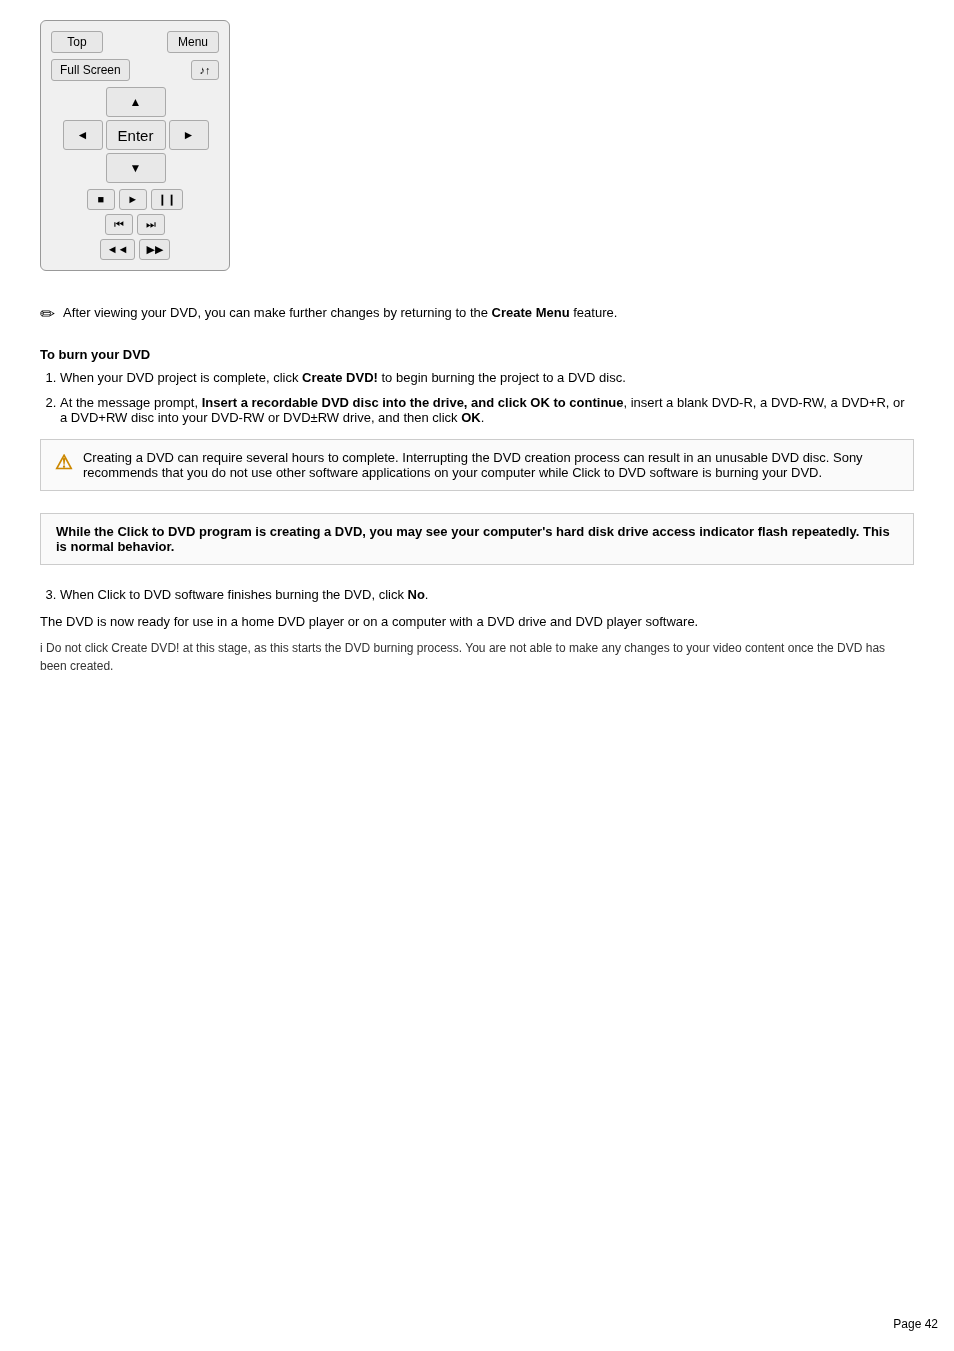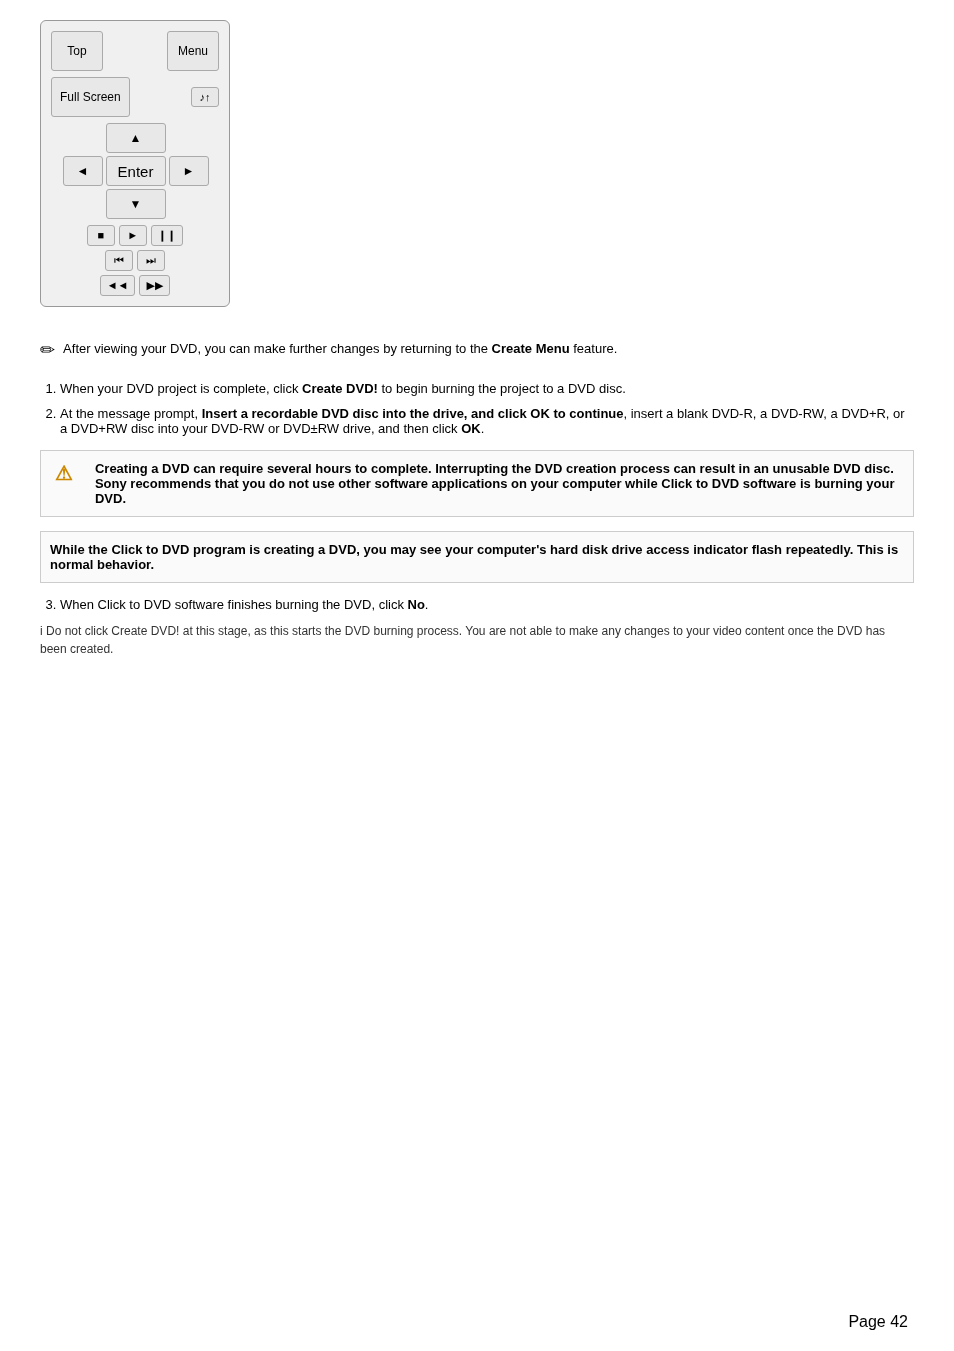--- a/index.html
+++ b/index.html
@@ -32,21 +32,21 @@
       display: flex;
       justify-content: space-between;
       align-items: center;
       margin-bottom: 6px;
     }
 
     .remote-btn {
       border: 1px solid #aaa;
       background: #e8e8e8;
       border-radius: 3px;
-      padding: 12px 8px;
+      padding: 3px 8px;
       font-size: 12px;
       cursor: pointer;
       text-align: center;
       min-width: 52px;
     }
 
     .remote-btn.icon-btn {
       min-width: 28px;
       padding: 3px 5px;
       font-size: 11px;
@@ -141,43 +141,42 @@
     }
 
     .warning-icon {
       color: #cc8800;
       font-size: 20px;
       flex-shrink: 0;
       font-weight: bold;
     }
 
     .warning-text {
-      font-weight: bold;
+      font-weight: normal;
       font-size: 13px;
-      margin-left: 12px;
     }
 
     .info-block {
       border: 1px solid #ccc;
       background: #fafafa;
-      padding: 10px 9px;
-      margin: 14px 0;
+      padding: 10px 15px;
+      margin: 22px 0;
       font-weight: bold;
       font-size: 13px;
     }
 
     .sub-paragraph {
       margin: 8px 0 8px 20px;
     }
 
     .page-number {
       position: absolute;
       bottom: 20px;
-      right: 46px;
-      font-size: 16px;
+      right: 16px;
+      font-size: 12px;
     }
 
     .footer-note {
       font-size: 12px;
       color: #333;
       line-height: 1.5;
     }
 
     p {
       margin-bottom: 8px;
@@ -235,20 +234,21 @@
 
   
   <div class="note-block">
     <span class="note-icon">✏</span>
     <p>
       <span>After viewing your DVD, you can make further changes by returning to the </span><span class="inline-bold">Create Menu</span><span> feature.</span>
     </p>
   </div>
 
   
+  <div class="section-title">To burn your DVD</div>
 
   <ol class="step-list">
     <li>
       <span>When your DVD project is complete, click </span><span class="inline-bold">Create DVD!</span><span> to begin burning the project to a DVD disc.</span>
     </li>
     <li>
       <span>At the message prompt, </span><span class="inline-bold">Insert a recordable DVD disc into the drive, and click OK to continue</span><span>, insert a blank DVD-R, a DVD-RW, a DVD+R, or a DVD+RW disc into your DVD-RW or DVD±RW drive, and then click </span><span class="inline-bold">OK</span><span>.</span>
     </li>
   </ol>
 
@@ -264,20 +264,21 @@
   </div>
 
   
   <ol start="3" class="step-list">
     <li>
       <span>When Click to DVD software finishes burning the DVD, click </span><span class="inline-bold">No</span><span>.</span>
     </li>
   </ol>
 
   
+  <p>The DVD is now ready for use in a home DVD player or on a computer with a DVD drive and DVD player software.</p>
 
   
   <div class="footer-note">
     <span>i </span><span>Do not click Create DVD! at this stage, as this starts the DVD burning process. You are not able to make any changes to your video content once the DVD has been created.</span>
   </div>
 
 </div>
 
 <div class="page-number">Page 42</div>
 

